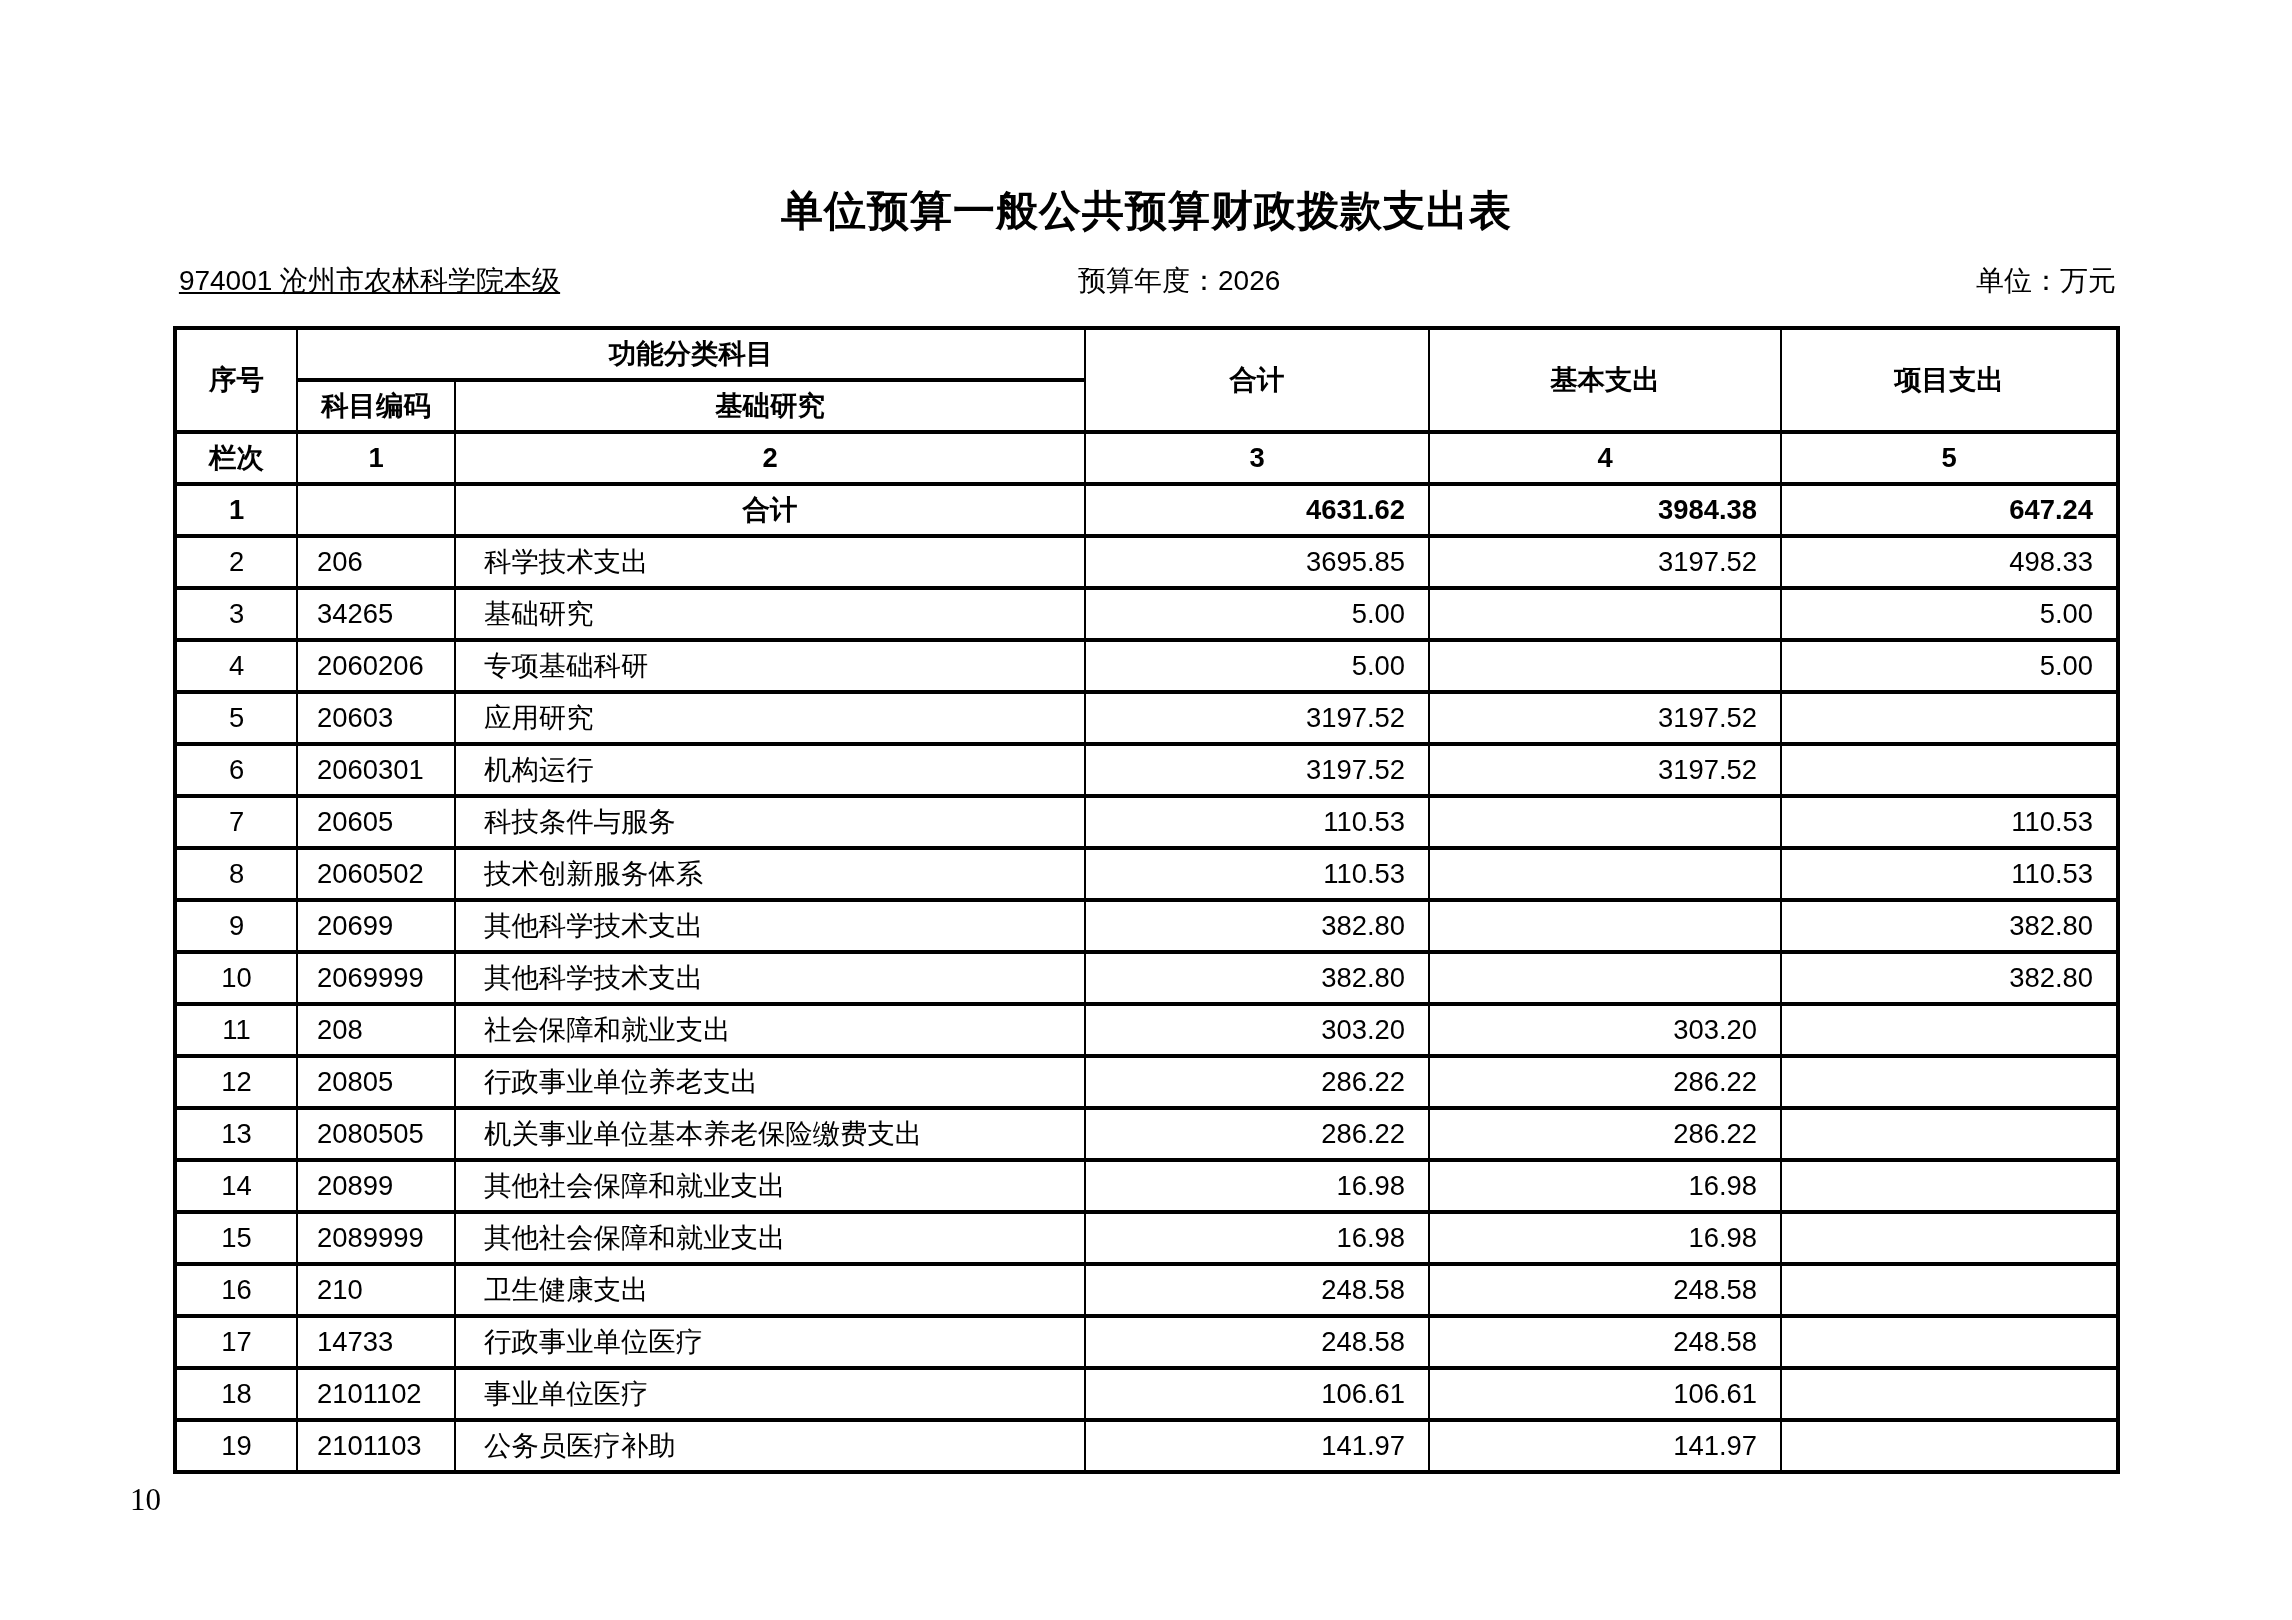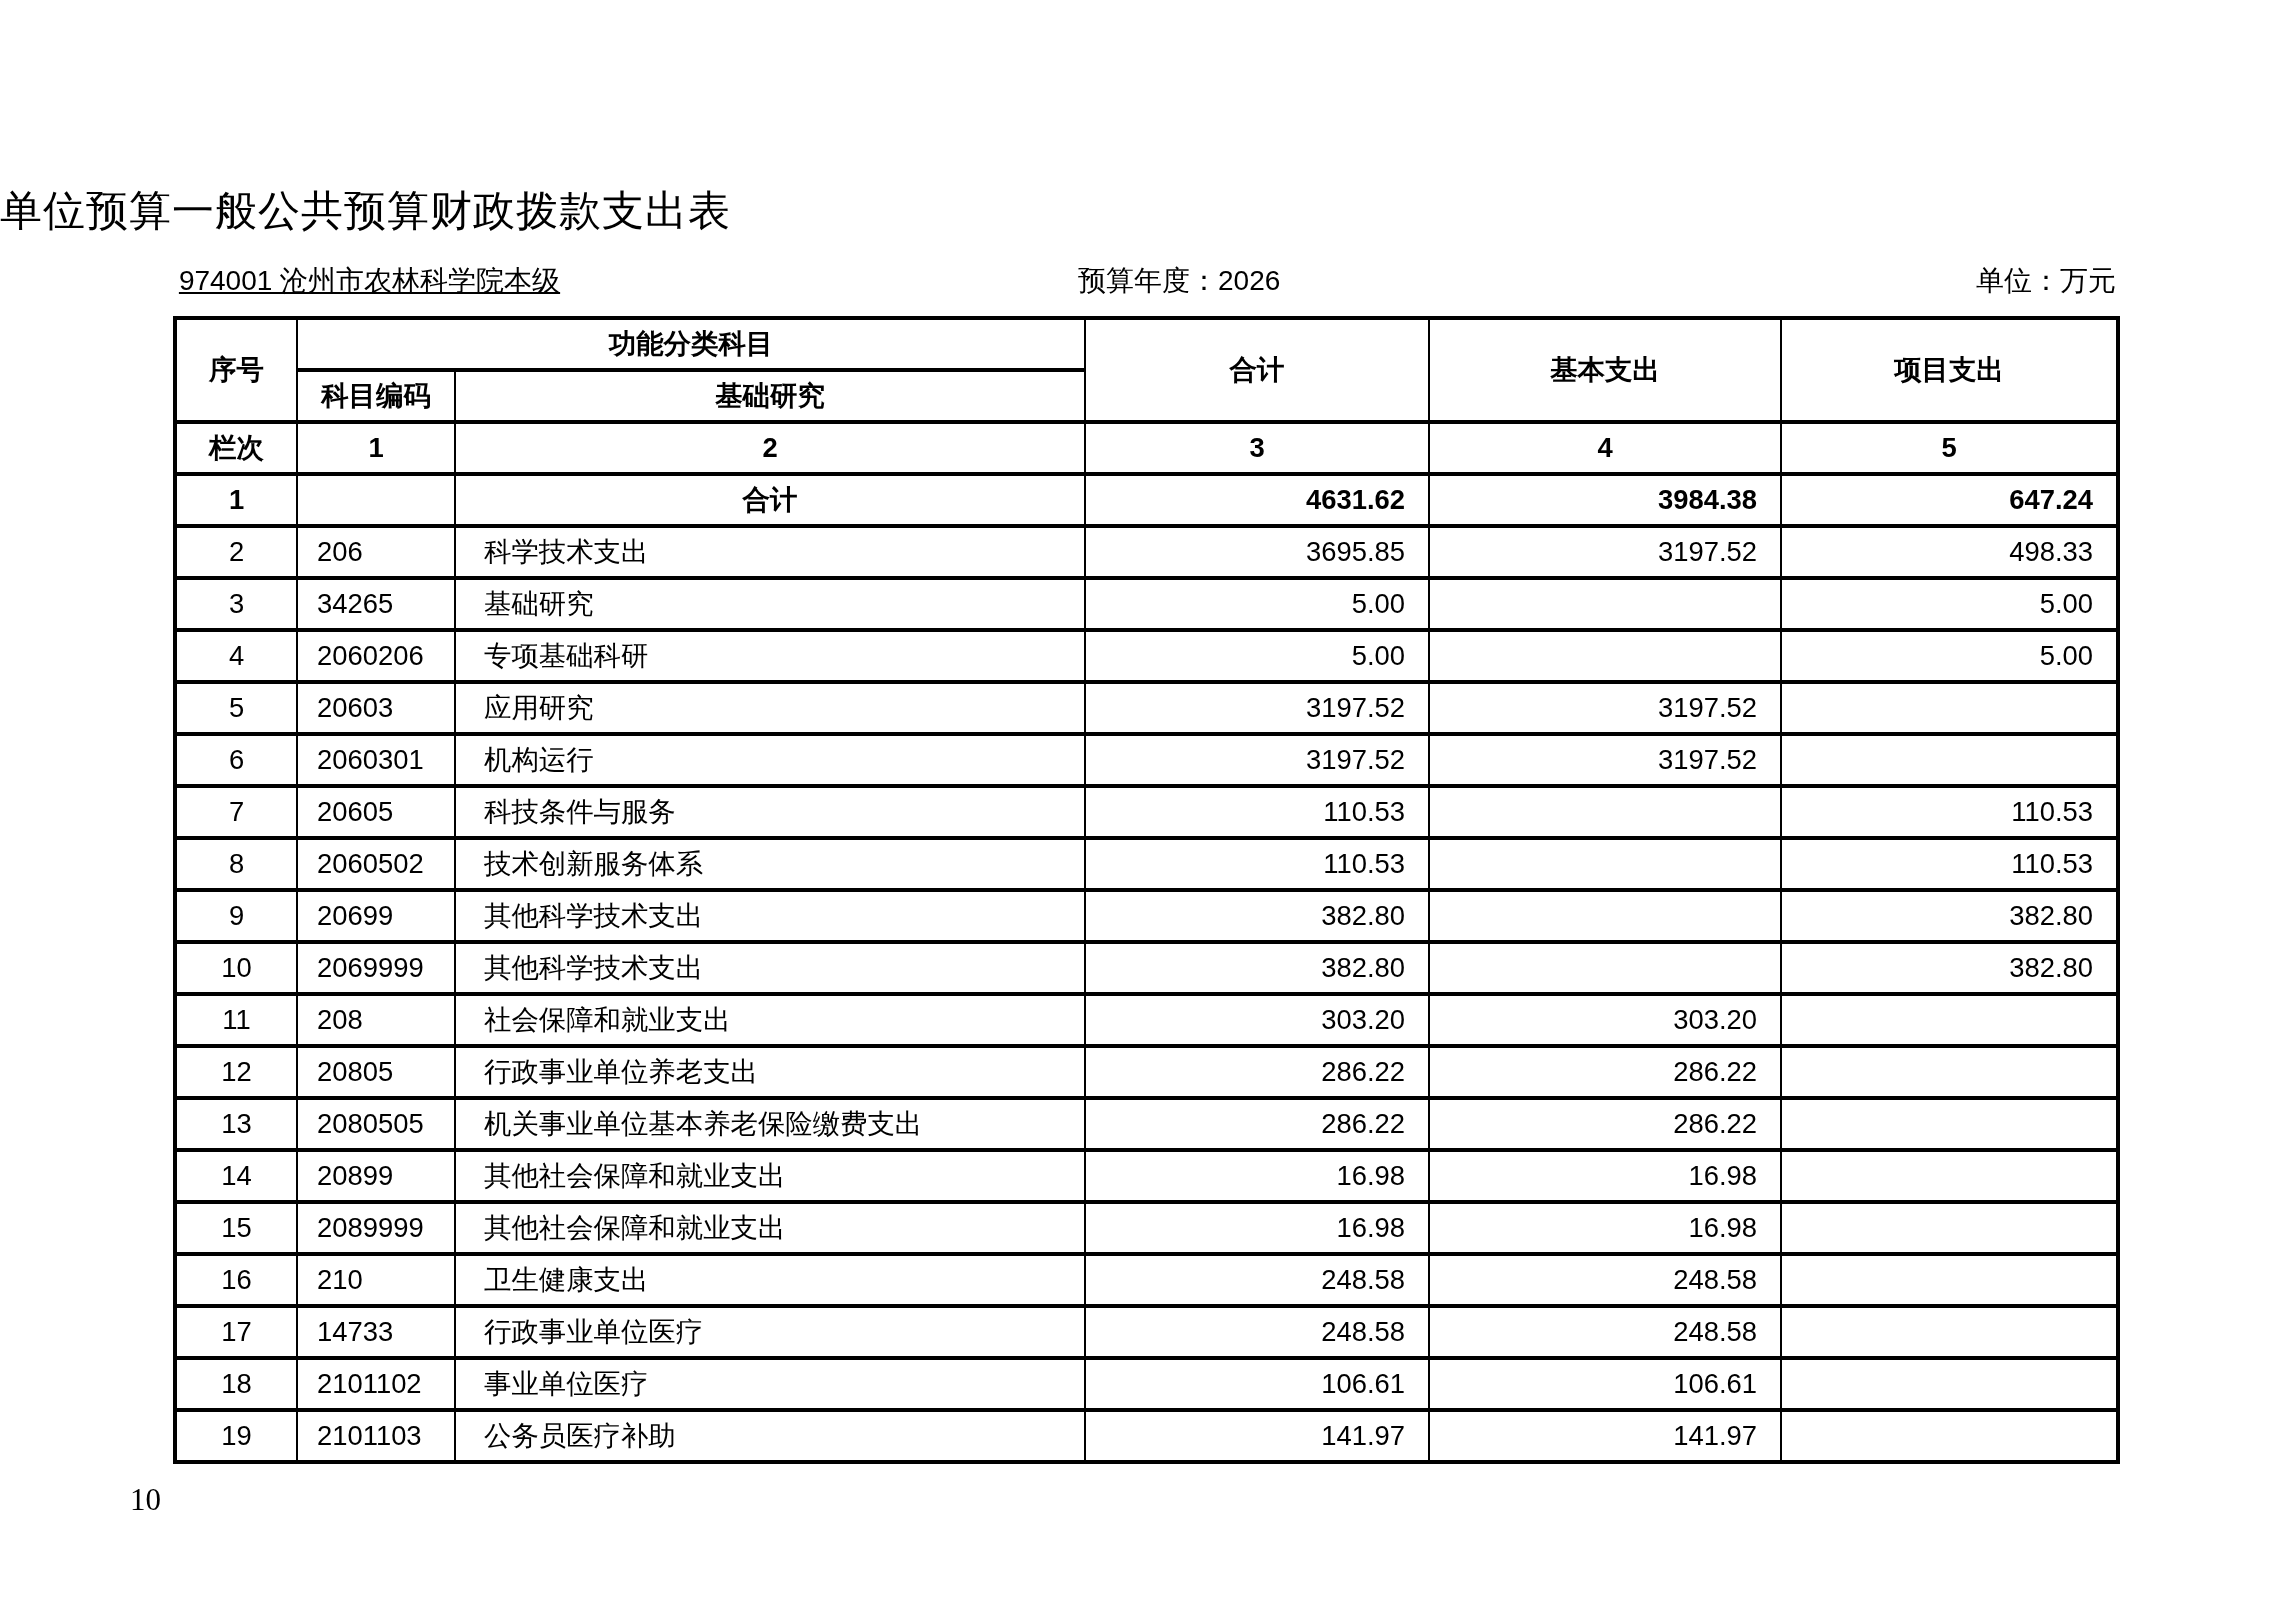--- a/index.html
+++ b/index.html
@@ -10,40 +10,41 @@
   }
   .page {
     position: relative;
     width: 2293px;
     height: 1620px;
     background: #ffffff;
     padding-top: 184px;
     overflow: hidden;
   }
   .doc-title {
+    text-align: center;
     font-size: 42px;
-    font-weight: normal;
+    font-weight: bold;
     line-height: 53px;
     letter-spacing: 1px;
   }
   .meta-row {
     position: relative;
     width: 1943px;
     margin: 23.5px auto 0;
     height: 39px;
     font-size: 28px;
     line-height: 39px;
   }
   .meta-org   { position: absolute; left: 3.9px; top: 0; text-decoration: underline; }
   .meta-year  { position: absolute; left: 903px; top: 0; }
   .meta-unit  { position: absolute; right: 2px; top: 0; }
 
   table.budget-table {
     width: 1943px;
-    margin: 16px auto 0;
+    margin: 26px auto 0;
     border-collapse: collapse;
     table-layout: fixed;
     border: 4.9px solid #000;
   }
   .budget-table th,
   .budget-table td {
     border: 2.9px solid #000;
     border-top-width: 4.9px;
     border-bottom-width: 4.9px;
     height: 52px;

